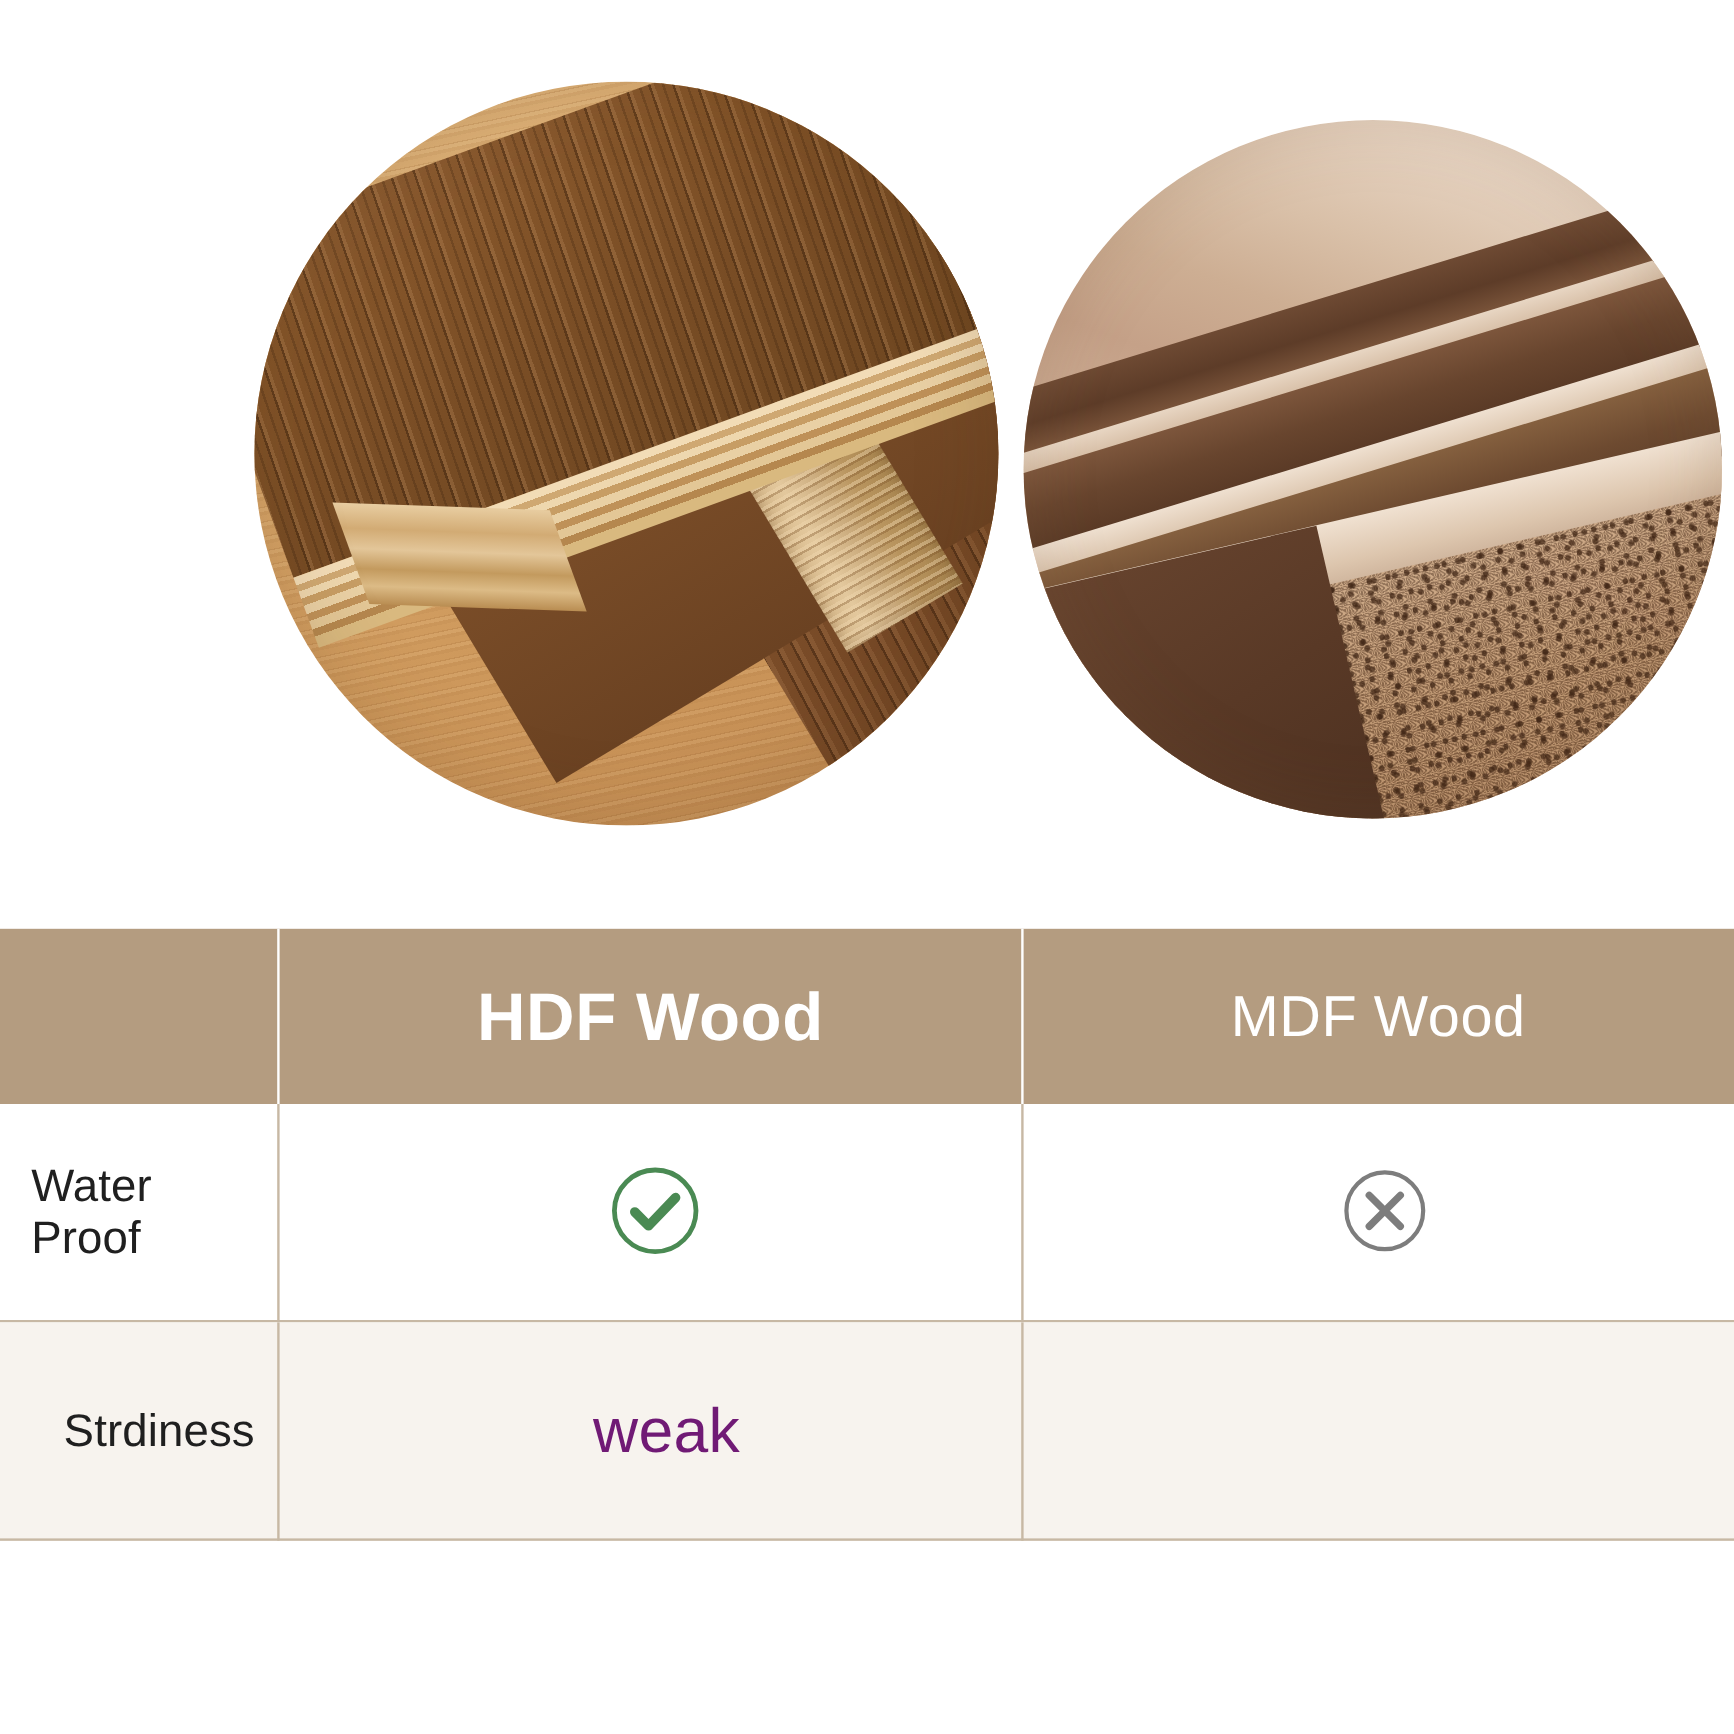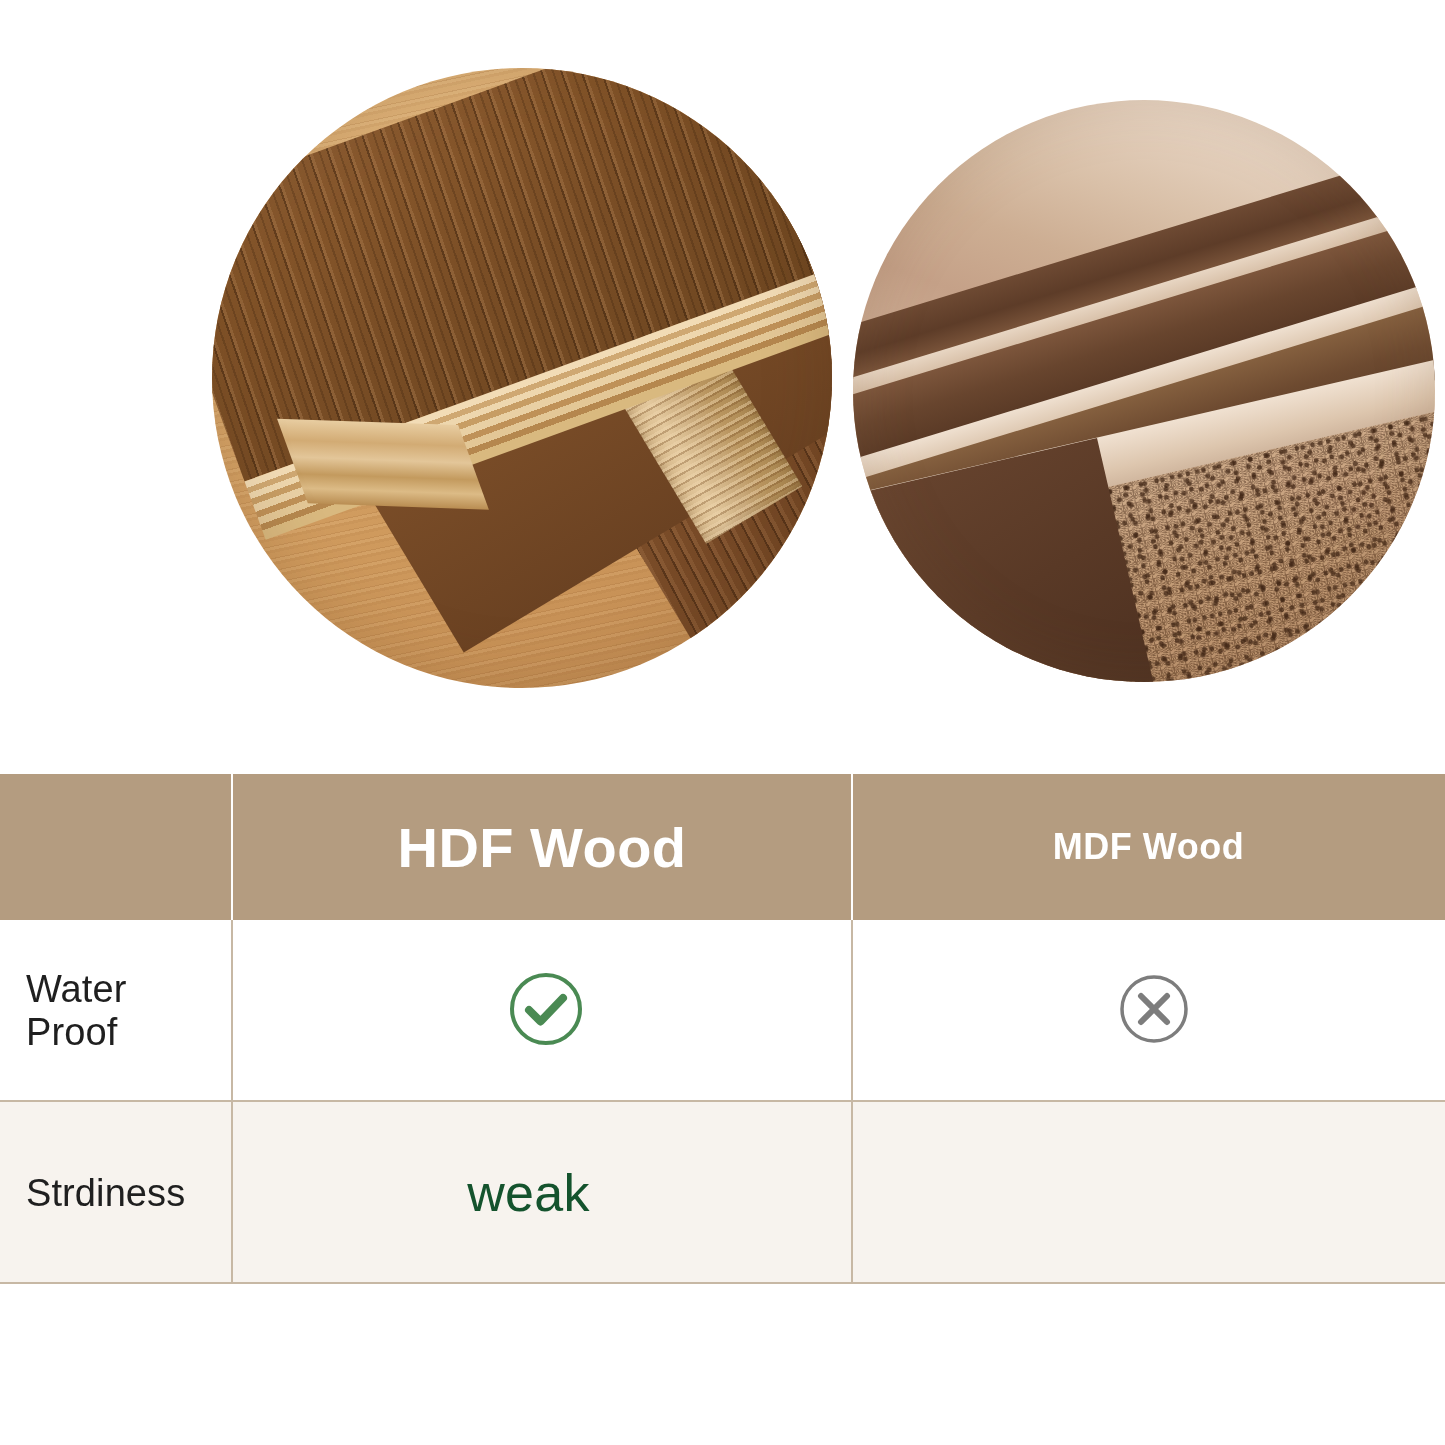--- a/index.html
+++ b/index.html
@@ -255,21 +255,21 @@
   }
 
   .t-header {
     height: 146px;
     background: #b49c80;
   }
   .t-header .cell { color: #ffffff; }
 
   .t-body-row { height: 182px; }
   .row-white { background: #ffffff; gap: 13px; }
-  .row-tint  { background: #f7f3ee; }
+  .row-tint  { background: #f7f3ee; padding-left: 27px; }
 
   .cell {
     display: flex;
     align-items: center;
     position: relative;
   }
   .col-label { width: 232px; padding-left: 26px; justify-content: flex-start; }
   .col-hdf   { width: 620px; justify-content: center; }
   .col-mdf   { width: 593px; justify-content: center; }
 
@@ -296,35 +296,35 @@
     font-weight: 400;
     letter-spacing: .1px;
   }
 
   .hdr-hdf {
     font-size: 56px;
     font-weight: 700;
     letter-spacing: .5px;
   }
   .hdr-mdf {
-    font-size: 36px;
-    font-weight: 700;
+    font-size: 48px;
+    font-weight: 400;
     letter-spacing: .5px;
   }
 
   .val-strong {
     font-size: 52px;
     font-weight: 700;
     color: #b59b77;
     letter-spacing: .3px;
   }
   .val-plain {
     font-size: 52px;
     font-weight: 400;
-    color: #14532d;
+    color: #701a75;
     letter-spacing: .3px;
   }
 
   .icon-check, .icon-cross { display:block; }
 
 </style>
 </head>
 <body>
 
 <div id="page">

